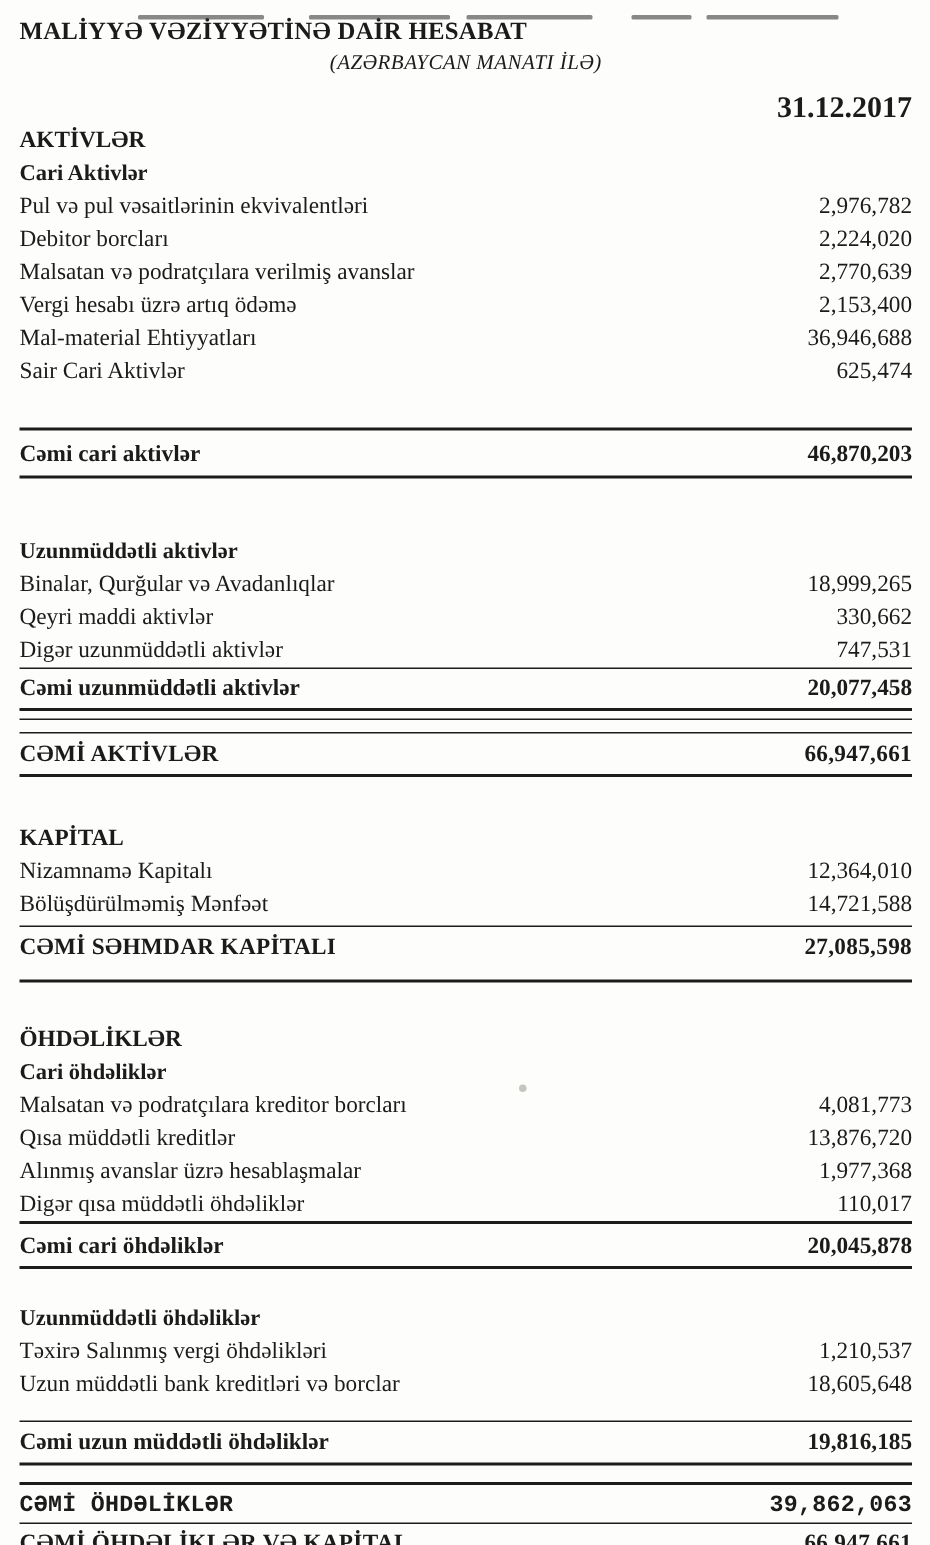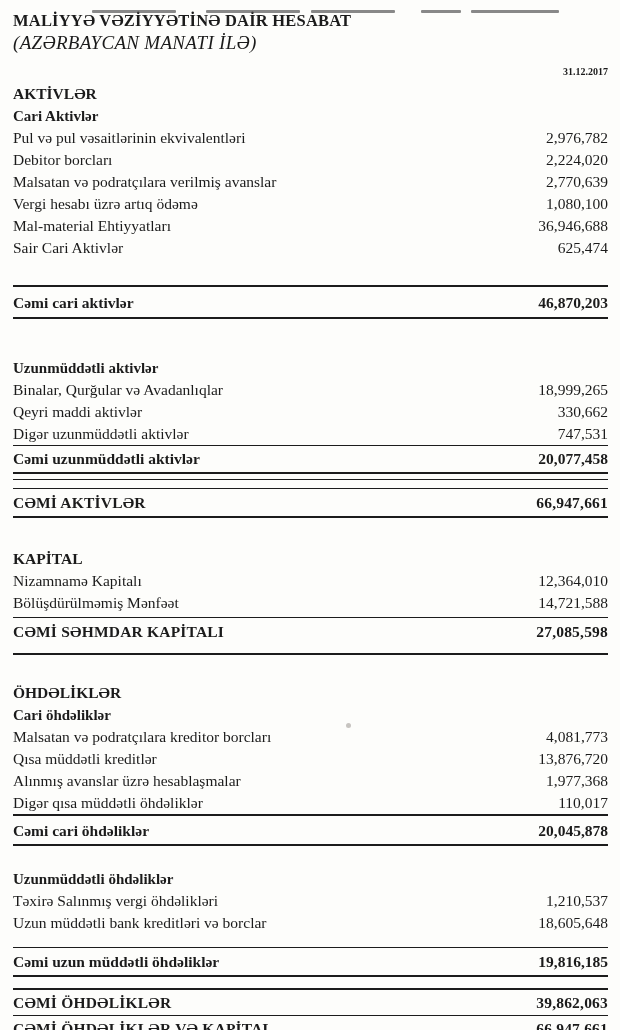--- a/index.html
+++ b/index.html
@@ -29,28 +29,29 @@
   }
 
   .doc-title {
     margin-top: 10px;
     font-weight: bold;
     font-size: 16.5px;
     letter-spacing: .2px;
   }
   .doc-subtitle {
     font-style: italic;
-    font-size: 19px;
+    font-size: 14px;
     letter-spacing: .3px;
+    text-align: center;
   }
   .date-row {
     margin-top: 7px;
     text-align: right;
     font-weight: bold;
-    font-size: 10px;
+    font-size: 20px;
   }
 
   .heading   { font-weight: bold; font-size: 15.5px; }
   .subhead   { font-weight: bold; font-size: 15px; }
 
   .row {
     display: flex;
     justify-content: space-between;
     align-items: baseline;
   }
@@ -73,21 +74,21 @@
   .tr-cua  { border-top-width: 1.5px; border-bottom-width: 2px; padding: 2px 0 2px 0; gap: 13px; }
   .rule-thin {
     height: 0;
     border-bottom: 1.5px solid #1c1c1c;
     margin-top: 5px;
   }
   .tr-cat  { margin-top: 8px;  border-top-width: 1.5px; border-bottom-width: 2px; padding: 3px 0 2px 0; }
   .tr-csk  { margin-top: 3px;  border-top-width: 1.5px; border-bottom-width: 2.5px; padding: 3px 0 10px 0; }
   .tr-cco  { margin-top: 0; border-top-width: 2px;   border-bottom-width: 2px;  padding: 4px 0 2px 0; }
   .tr-cumo { margin-top: 13px; border-top-width: 1.5px; border-bottom-width: 2px;  padding: 3px 0 2px 0; }
-  .tr-col  { margin-top: 11px; border-top-width: 2px;   border-bottom-width: 1.5px; padding: 2px 0 1px 0; }
+  .tr-col  { margin-top: 11px; border-top-width: 2px;   border-bottom-width: 1.5px; padding: 2px 0 1px 0; font-family: Liberation Mono, monospace; }
   .tr-glt  { border-top: none; border-bottom-width: 2px; padding: 2px 0 1px 0; gap: 24px; }   
   .mt-uza { margin-top: 38px; }
   .mt-kap { margin-top: 30px; }
   .mt-ohd { margin-top: 27px; }
   .mt-uzo { margin-top: 22px; }
 </style>
 </head>
 <body>
 
 <div class="page">
@@ -113,21 +114,21 @@
   <div class="row">
     <span class="lbl">Debitor borcları</span>
     <span class="val">2,224,020</span>
   </div>
   <div class="row">
     <span class="lbl">Malsatan və podratçılara verilmiş avanslar</span>
     <span class="val">2,770,639</span>
   </div>
   <div class="row">
     <span class="lbl">Vergi hesabı üzrə artıq ödəmə</span>
-    <span class="val">1,080,100</span>
+    <span class="val">2,153,400</span>
   </div>
   <div class="row">
     <span class="lbl">Mal-material Ehtiyyatları</span>
     <span class="val">36,946,688</span>
   </div>
   <div class="row">
     <span class="lbl">Sair Cari Aktivlər</span>
     <span class="val">625,474</span>
   </div>
 

